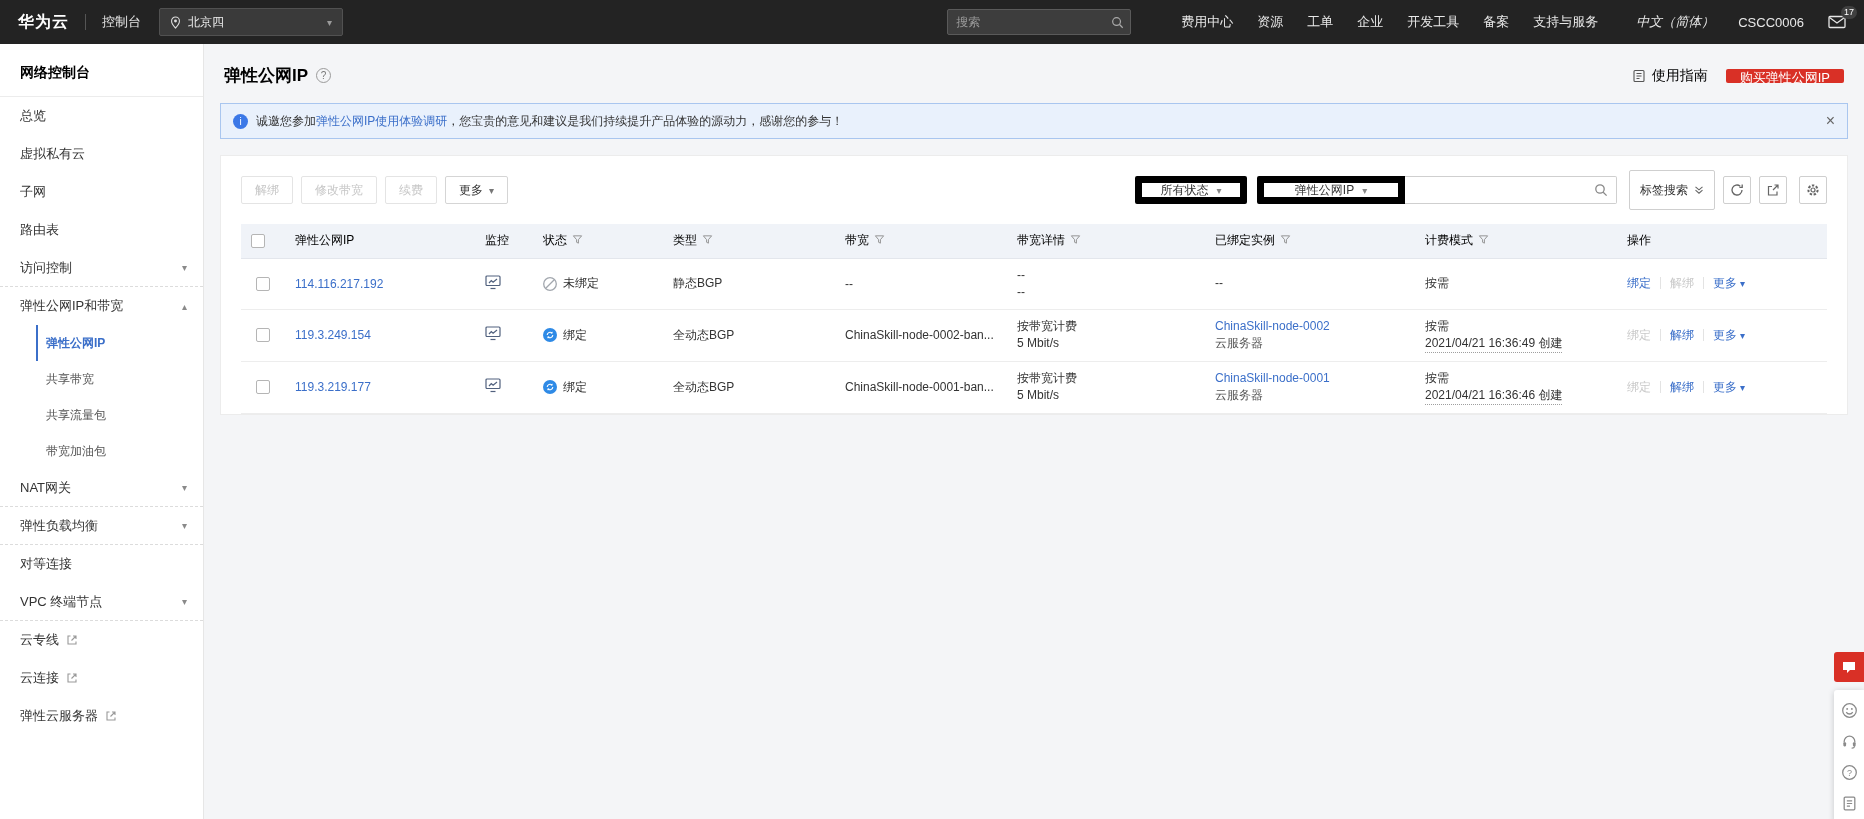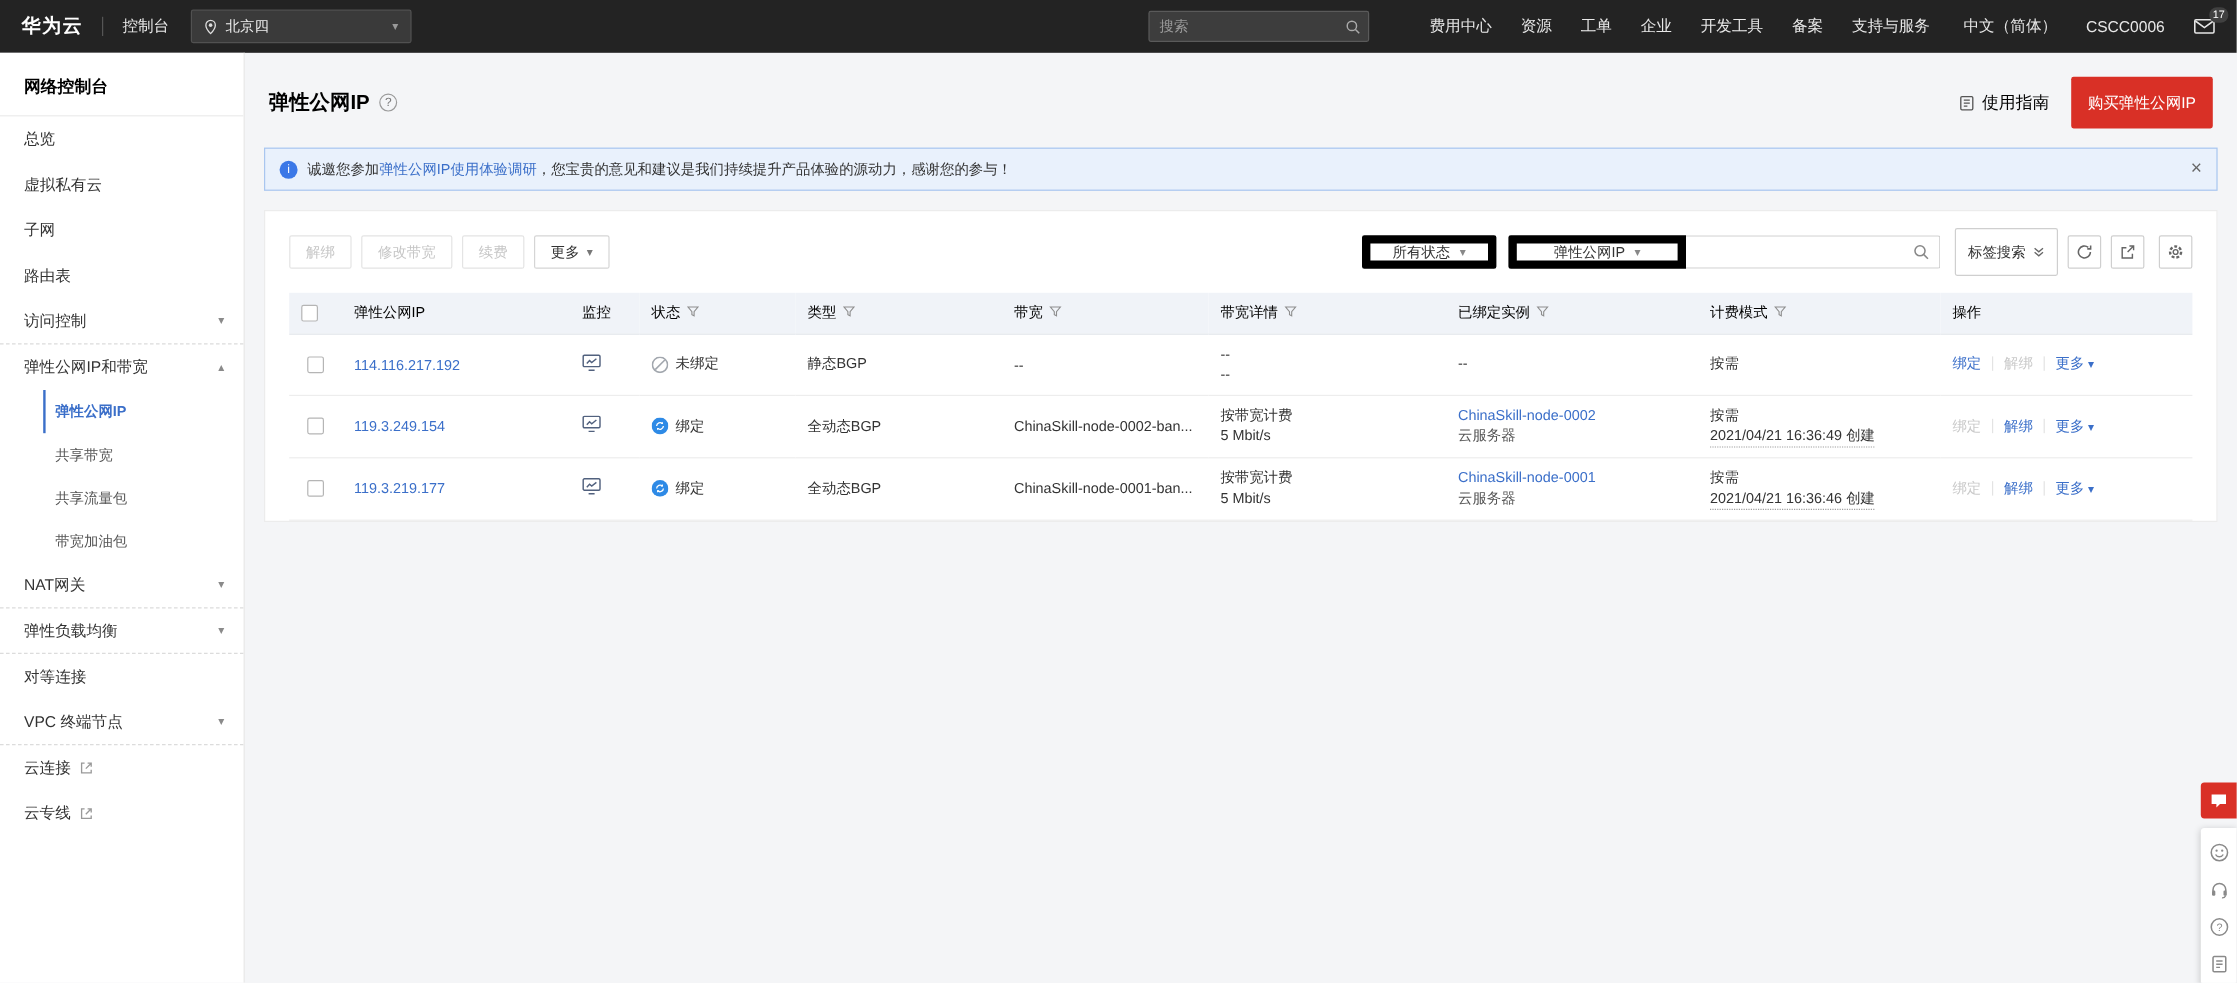--- a/index.html
+++ b/index.html
@@ -40,21 +40,21 @@
   .sb-sub .sb-item{height:36px;font-size:12px;color:#555;margin-left:36px;padding:0 8px;border-left:2px solid transparent;}
   .sb-sub .sb-item.active{color:var(--blue);border-left-color:var(--blue);font-weight:bold;}
 
   
   .main{flex:1;overflow:hidden;}
   .page-head{display:flex;align-items:center;padding:20px 20px 16px 20px;}
   .page-head h1{font-size:17px;color:#000;font-weight:bold;display:inline-block;}
   .qmark{width:15px;height:15px;border:1px solid #9b9b9b;border-radius:50%;color:#777;font-size:10px;display:inline-flex;align-items:center;justify-content:center;margin-left:8px;}
   .head-right{margin-left:auto;display:flex;align-items:center;}
   .guide{display:inline-flex;align-items:center;gap:6px;color:#000000;font-size:14px;margin-right:18px;}
-  .buy{background:var(--red);color:#fff;border:none;height:43px;padding:0 14px;font-size:13px;border-radius:2px;}
+  .buy{background:var(--red);color:#fff;border:none;height:14px;padding:0 14px;font-size:13px;border-radius:2px;}
 
   .banner{display:flex;align-items:center;height:36px;background:#e9f1fc;border:1px solid #a9c6ef;margin:0 16px 16px;padding:0 12px;font-size:12px;color:#333;}
   .info-i{width:15px;height:15px;border-radius:50%;background:#3b78e7;color:#fff;font-size:10px;font-style:normal;display:inline-flex;align-items:center;justify-content:center;margin-right:8px;flex:none;}
   .banner a{color:var(--blue);text-decoration:none;}
   .banner .close{margin-left:auto;color:#666;font-size:16px;line-height:1;}
 
   .card{background:#fff;margin:0 16px;border:1px solid #ececec;padding:14px 20px 0;}
   .toolbar{display:flex;align-items:center;margin-bottom:14px;}
   .btn{height:28px;padding:0 13px;background:#fff;border:1px solid #d5d5d5;border-radius:2px;font-size:12px;color:#333;margin-right:8px;display:inline-flex;align-items:center;}
   .btn.dis{color:#c6c6c6;border-color:#e4e4e4;cursor:default;}
@@ -126,21 +126,21 @@
   </div>
 
   <nav class="tb-links" data-interactable="false">
     <span class="tb-link" data-interactable="true">费用中心</span>
     <span class="tb-link" data-interactable="true">资源</span>
     <span class="tb-link" data-interactable="true">工单</span>
     <span class="tb-link" data-interactable="true">企业</span>
     <span class="tb-link" data-interactable="true">开发工具</span>
     <span class="tb-link" data-interactable="true">备案</span>
     <span class="tb-link" data-interactable="true">支持与服务</span>
-    <span class="tb-link" data-interactable="true" style="margin-left:28px;">中文（简体）</span>
+    <span class="tb-link" data-interactable="true" style="margin-left:38px;font-style:italic;">中文（简体）</span>
     <span class="tb-link" data-interactable="true" style="margin-left:24px;">CSCC0006</span>
     <span class="mail" data-interactable="true">
       <svg width="18" height="14" viewBox="0 0 18 14">
           <rect x="1" y="1.5" width="16" height="11" rx="1" fill="none" stroke="#e6e6e6" stroke-width="1.3"></rect>
           <path d="M1.5 2.5L9 8l7.5-5.5" fill="none" stroke="#e6e6e6" stroke-width="1.3"></path>
         </svg>
       <span class="badge" data-interactable="false">17</span>
     </span>
   </nav>
 </header>
@@ -196,30 +196,39 @@
       </div>
     <div class="sb-item" data-interactable="true">
         <span data-interactable="false">对等连接</span>
       </div>
     <div class="sb-item dashed" data-interactable="true">
         <span data-interactable="false">VPC 终端节点</span>
         <span class="caret" data-interactable="false">▾</span>
       </div>
 
     <div class="sb-item" data-interactable="true">
+        <span data-interactable="false">云专线</span>
+        <span class="ext-ic" data-interactable="false">
+          <svg width="12" height="12" viewBox="0 0 12 12">
+            <path d="M4.5 2H2v8h8V7.5" fill="none" stroke="#999" stroke-width="1.1"></path>
+            <path d="M7 2h3v3M10 2L5.5 6.5" fill="none" stroke="#999" stroke-width="1.1"></path>
+          </svg>
+        </span>
+      </div>
+    <div class="sb-item" data-interactable="true">
         <span data-interactable="false">云连接</span>
         <span class="ext-ic" data-interactable="false">
           <svg width="12" height="12" viewBox="0 0 12 12">
             <path d="M4.5 2H2v8h8V7.5" fill="none" stroke="#999" stroke-width="1.1"></path>
             <path d="M7 2h3v3M10 2L5.5 6.5" fill="none" stroke="#999" stroke-width="1.1"></path>
           </svg>
         </span>
       </div>
     <div class="sb-item" data-interactable="true">
-        <span data-interactable="false">云专线</span>
+        <span data-interactable="false">弹性云服务器</span>
         <span class="ext-ic" data-interactable="false">
           <svg width="12" height="12" viewBox="0 0 12 12">
             <path d="M4.5 2H2v8h8V7.5" fill="none" stroke="#999" stroke-width="1.1"></path>
             <path d="M7 2h3v3M10 2L5.5 6.5" fill="none" stroke="#999" stroke-width="1.1"></path>
           </svg>
         </span>
       </div>
   </aside>
 
   <main class="main" data-interactable="false">

